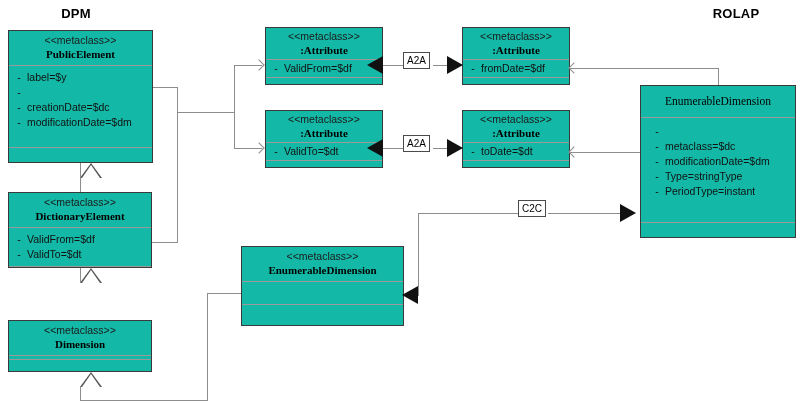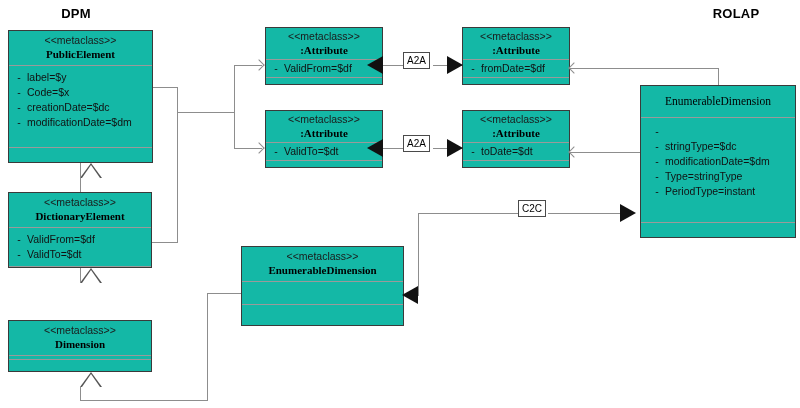--- a/index.html
+++ b/index.html
@@ -252,21 +252,20 @@
       <span class="stereo">&lt;&lt;metaclass&gt;&gt;</span>
       <span class="cname">PublicElement</span>
     </div>
     <div class="uml-attrs">
       <div class="attr-row">
         <span class="attr-bullet">-</span>
         <span class="attr-text">label=$y</span>
       </div>
       <div class="attr-row">
         <span class="attr-bullet">-</span>
-        <span class="attr-text">Code=$x</span>
       </div>
       <div class="attr-row">
         <span class="attr-bullet">-</span>
         <span class="attr-text">creationDate=$dc</span>
       </div>
       <div class="attr-row">
         <span class="attr-bullet">-</span>
         <span class="attr-text">modificationDate=$dm</span>
       </div>
     </div>
@@ -368,21 +367,21 @@
   <div class="uml-box" style="left:640px; top:85px; width:156px; height:153px;">
     <div class="uml-head" style="padding:8px 4px 9px 4px;">
       <span class="cname plain">EnumerableDimension</span>
     </div>
     <div class="uml-attrs" style="padding:6px 2px 6px 8px;">
       <div class="attr-row">
         <span class="attr-bullet">-</span>
       </div>
       <div class="attr-row">
         <span class="attr-bullet">-</span>
-        <span class="attr-text">stringType=$dc</span>
+        <span class="attr-text">metaclass=$dc</span>
       </div>
       <div class="attr-row">
         <span class="attr-bullet">-</span>
         <span class="attr-text">modificationDate=$dm</span>
       </div>
       <div class="attr-row">
         <span class="attr-bullet">-</span>
         <span class="attr-text">Type=stringType</span>
       </div>
       <div class="attr-row">

